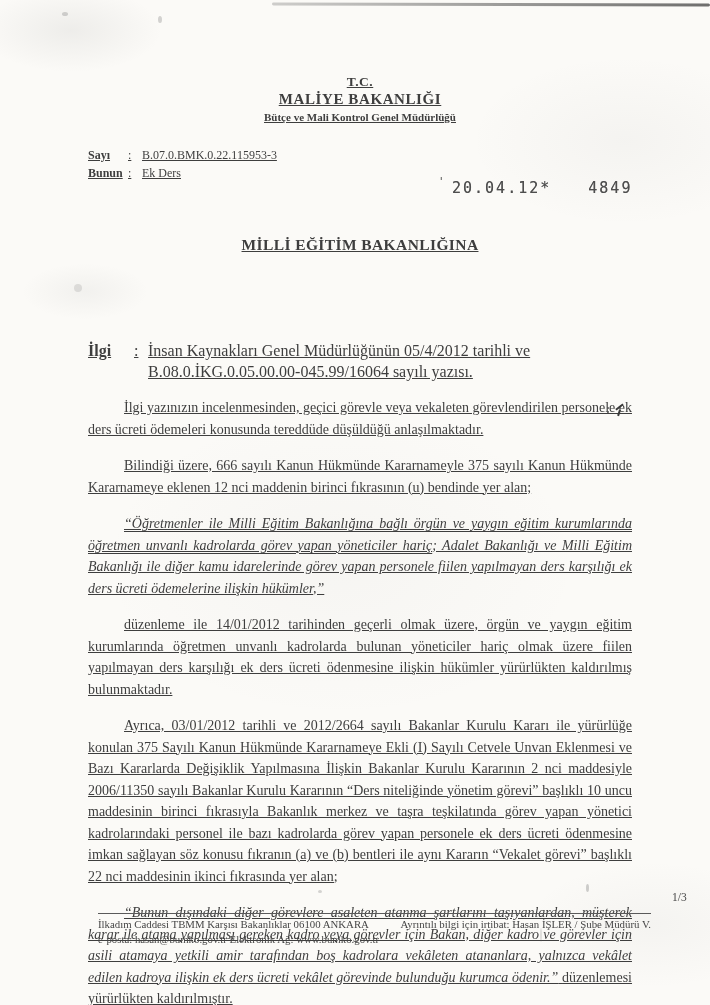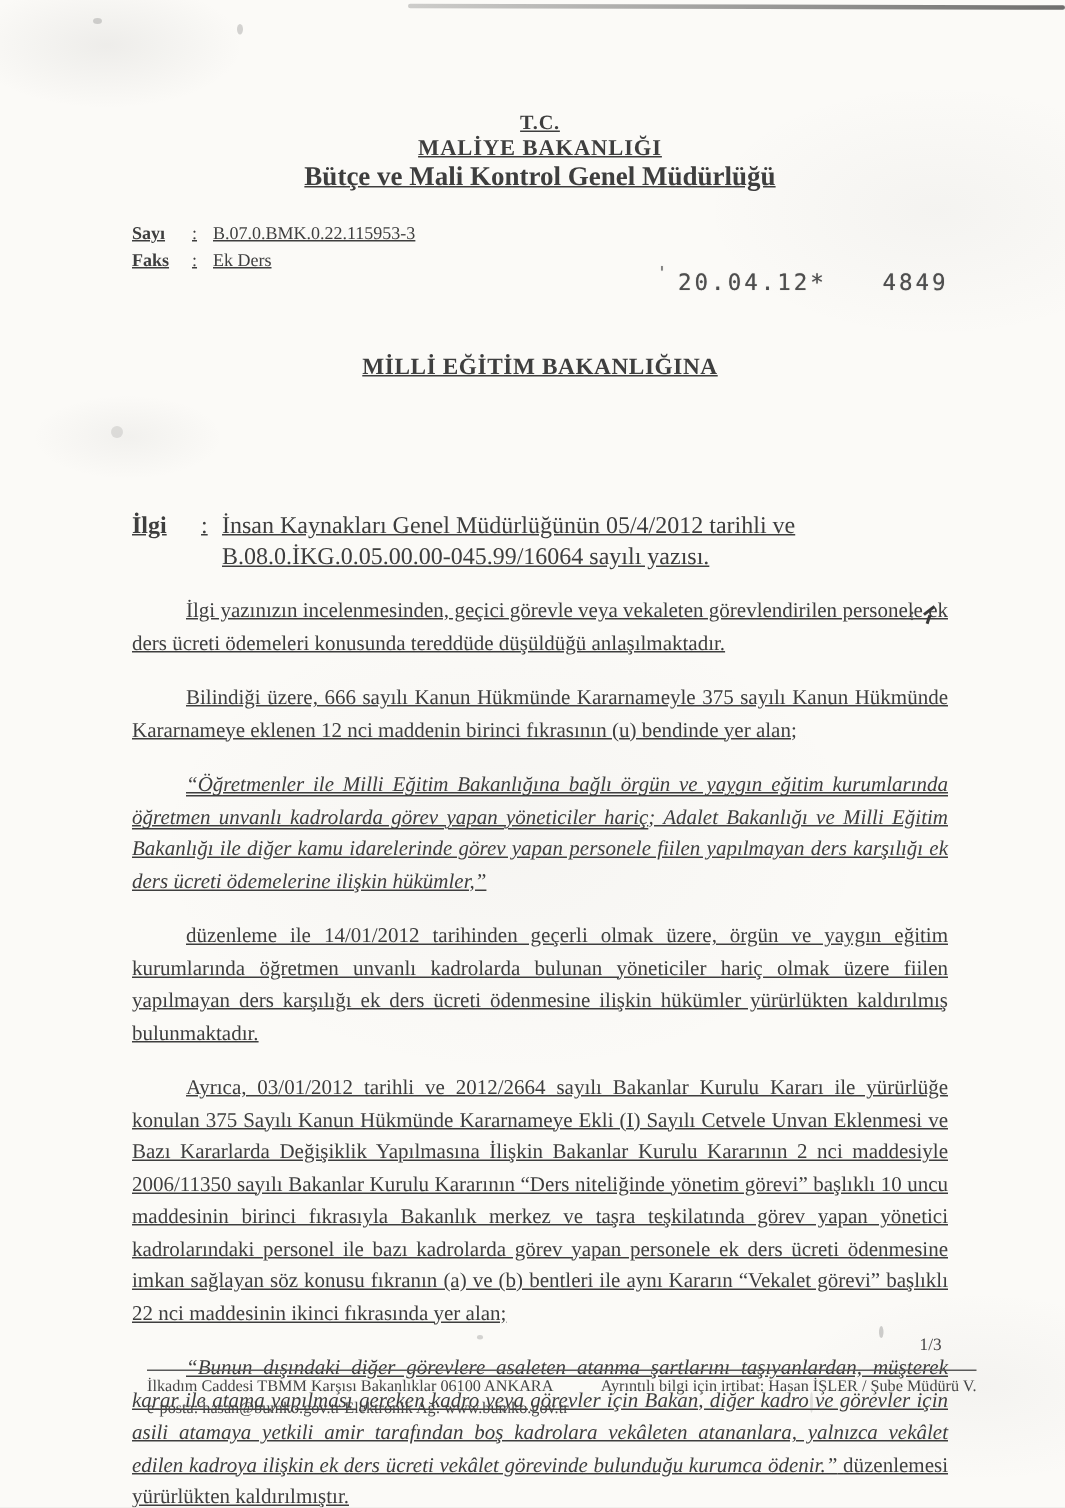--- a/index.html
+++ b/index.html
@@ -20,21 +20,21 @@
   }
   .scan-edge{
     position:absolute;top:3px;left:272px;width:438px;height:3px;
     background:linear-gradient(to right, rgba(70,70,70,.25), rgba(35,35,35,.65));
     border-radius:2px;transform:rotate(.15deg);
   }
   .content{padding:0 78px 0 88px;text-decoration:underline;}
   .letterhead{margin-top:74px;text-align:center;line-height:16px;}
   .lh-tc{font-weight:bold;font-size:13.5px;letter-spacing:.5px;}
   .lh-ministry{font-weight:bold;font-size:15px;letter-spacing:.6px;margin-top:1px;}
-  .lh-dept{font-weight:bold;font-size:18px;margin-top:2px;}
+  .lh-dept{font-weight:bold;font-size:11px;margin-top:2px;}
   .meta{margin-top:21px;font-size:12px;line-height:18px;}
   .meta-row{display:flex;}
   .meta-label{font-weight:bold;width:40px;}
   .meta-colon{width:14px;text-align:left;}
   .stamp{
     position:absolute;top:179px;left:452px;
     font-family:"DejaVu Sans Mono",monospace;
     font-size:15px;color:#4e4e4e;letter-spacing:2px;white-space:nowrap;
     text-shadow:0 0 .5px rgba(60,60,60,.6);
   }
@@ -43,21 +43,21 @@
   .recipient{margin-top:54px;text-align:center;font-weight:bold;font-size:15.5px;letter-spacing:.4px;}
   .reference{margin-top:86px;display:flex;font-size:16px;line-height:21px;}
   .ref-label{font-weight:bold;width:46px;flex:0 0 46px;}
   .ref-colon{flex:0 0 14px;}
   .ref-text{flex:1;}
   .body-text{font-size:14px;line-height:21.5px;text-align:justify;}
   .body-text p{margin:15px 0 0 0;text-indent:36px;}
   .body-text p.quote{font-style:italic;}
   .u{text-decoration:underline;text-underline-offset:2.5px;text-decoration-thickness:1px;}
   .after-quote{font-style:normal;}
-  .page-number{position:absolute;top:891px;left:613px;font-size:11.5px;color:#444;}
+  .page-number{position:absolute;top:891px;left:672px;font-size:11.5px;color:#444;}
   .footer-rule{position:absolute;top:913px;left:98px;width:553px;border-top:1.4px solid #5a5a5a;}
   .footer{
     position:absolute;top:917px;left:98px;width:553px;
     font-size:10.8px;line-height:14.5px;color:#454545;
   }
   .footer-row1{display:flex;justify-content:space-between;}
   .footer-row2 .fax{margin-left:66px;}
   .artifact{position:absolute;color:#555;}
   .a-colon{left:606px;top:402px;font-weight:bold;font-size:12px;}
   .a-tick1{position:absolute;left:615px;top:406px;width:9px;height:2px;background:#3a3a3a;transform:rotate(-38deg);}
@@ -100,21 +100,21 @@
       <div class="lh-dept">Bütçe ve Mali Kontrol Genel Müdürlüğü</div>
     </div>
 
     <div class="meta">
       <div class="meta-row">
         <span class="meta-label">Sayı</span>
         <span class="meta-colon">:</span>
         <span>B.07.0.BMK.0.22.115953-3</span>
       </div>
       <div class="meta-row">
-        <span class="meta-label">Faks</span>
+        <span class="meta-label">Bunun</span>
         <span class="meta-colon">:</span>
         <span>Ek Ders</span>
       </div>
     </div>
 
     <div class="recipient">MİLLİ EĞİTİM BAKANLIĞINA</div>
 
     <div class="reference">
       <span class="ref-label">İlgi</span>
       <span class="ref-colon">:</span>

